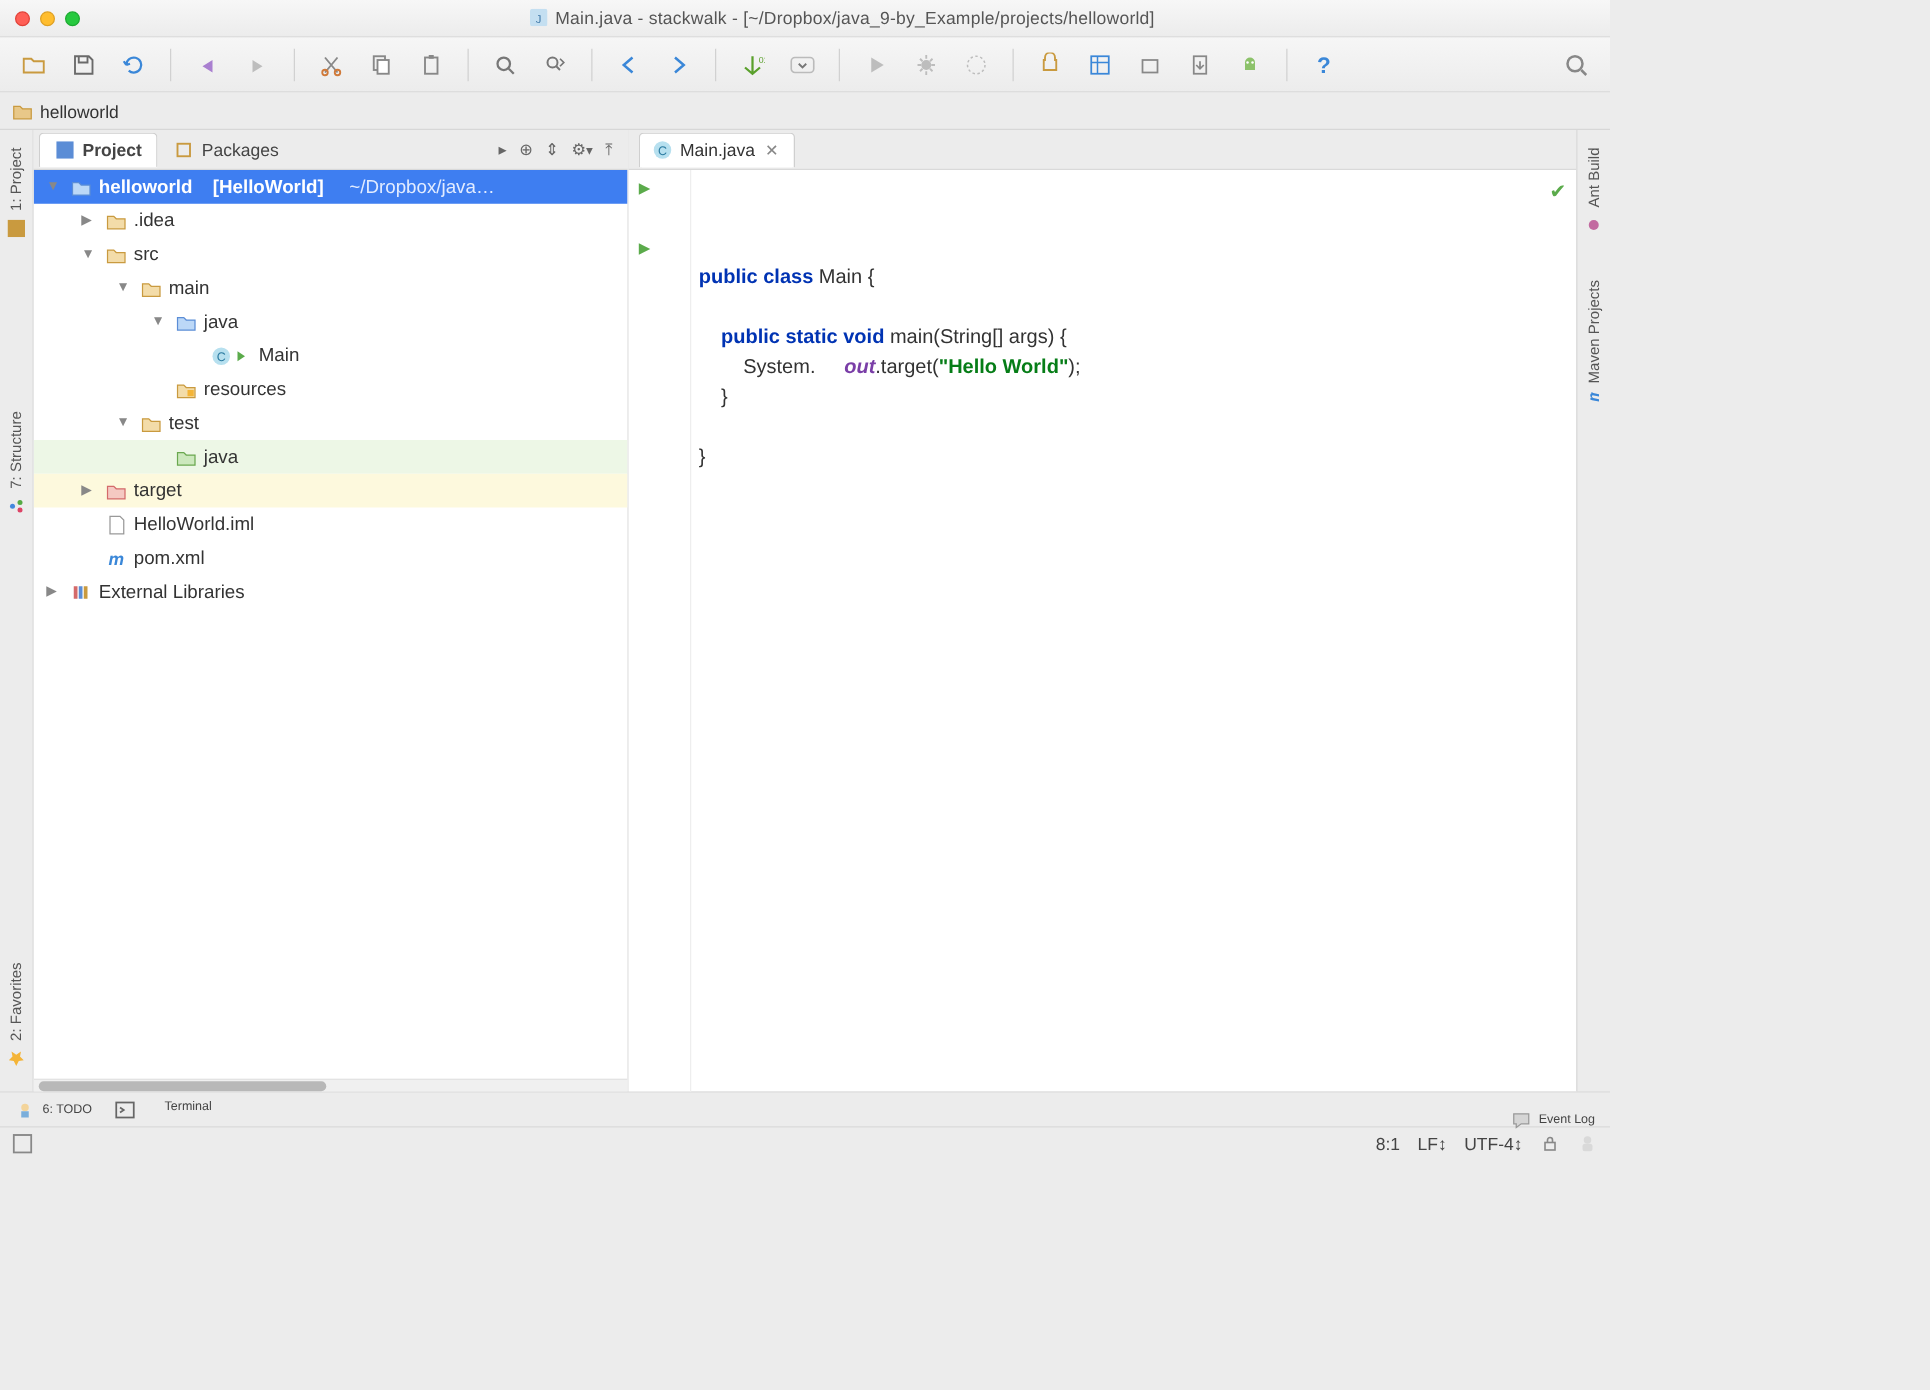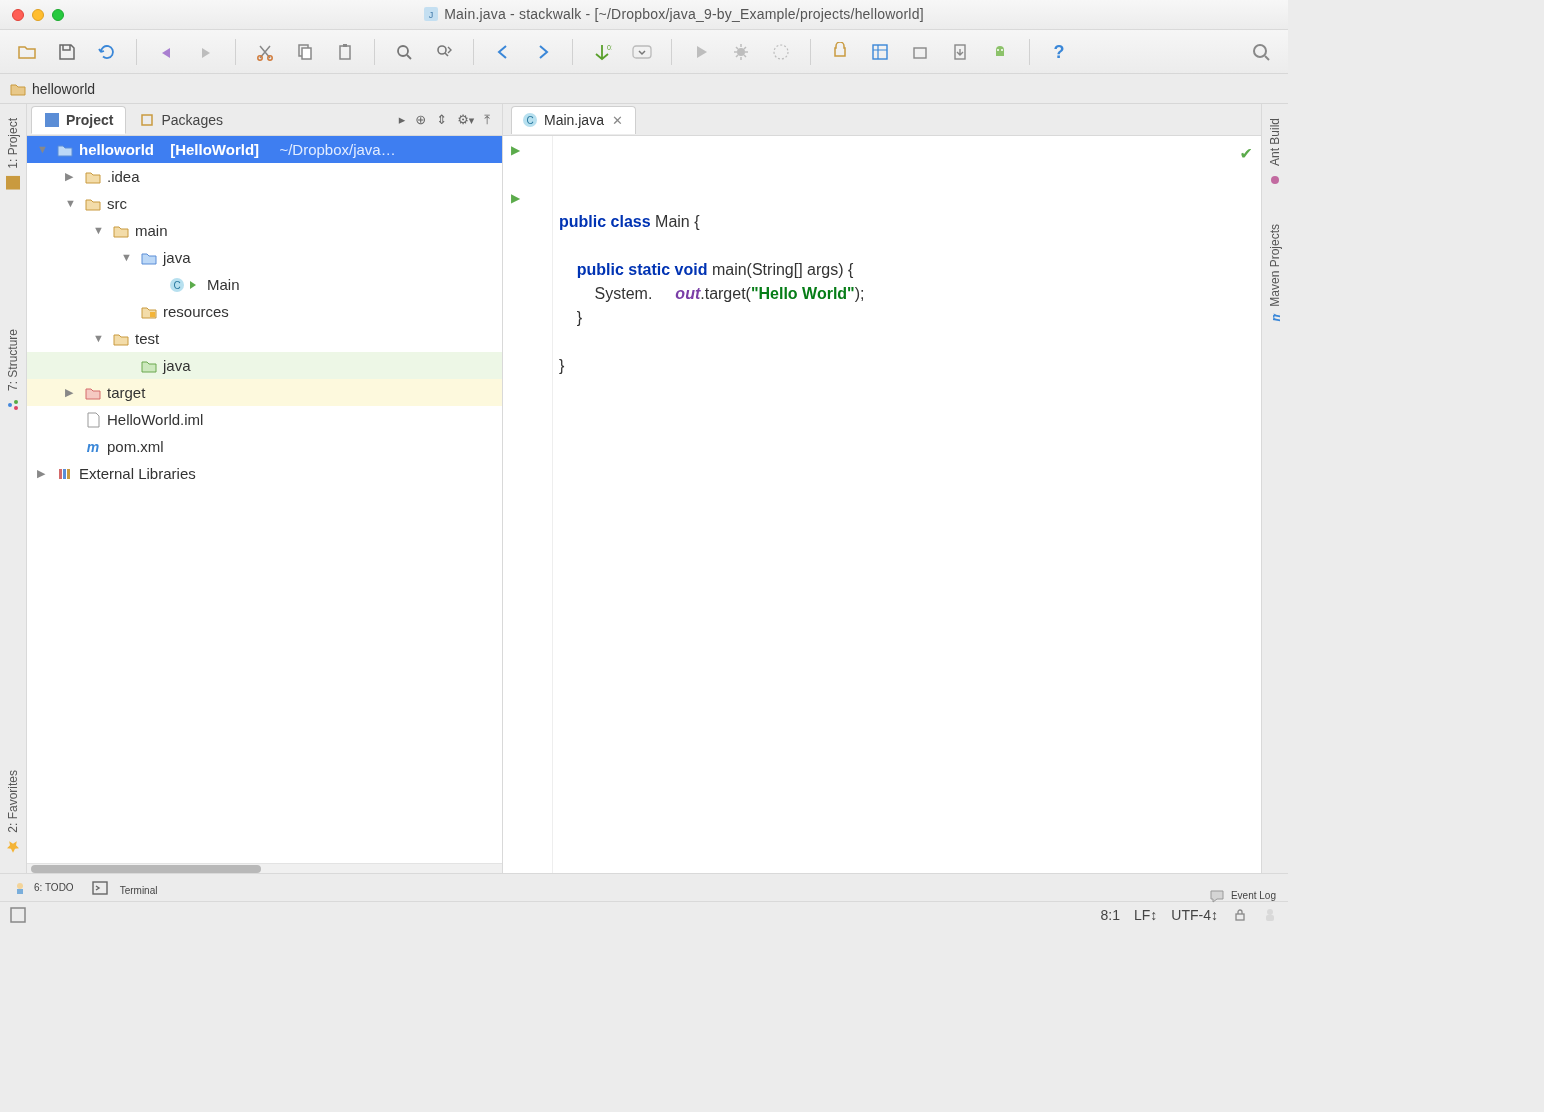--- a/index.html
+++ b/index.html
@@ -508,21 +508,21 @@
 <div class="bottom-bar">
   <span style="display:flex;align-items:center;gap:6px">
     <span class="ico">
         <svg width="16" height="16">
           <circle cx="8" cy="6" r="3" fill="#f3d49a"></circle>
           <rect x="5" y="9" width="6" height="5" fill="#7aaedb"></rect>
         </svg>
       </span>
     <span>6: TODO</span>
   </span>
-  <span style="display:flex;align-items:flex-end;gap:12px">
+  <span style="display:flex;align-items:flex-start;gap:24px">
     <span class="ico">
         <svg width="16" height="16">
           <rect x="1" y="2" width="14" height="12" fill="none" stroke="#666" stroke-width="1.4"></rect>
           <path d="M4 6l3 2-3 2" fill="none" stroke="#666" stroke-width="1.4"></path>
         </svg>
       </span>
     <span>Terminal</span>
   </span>
   <div class="right">
     <span style="display:flex;align-items:center;gap:6px">

